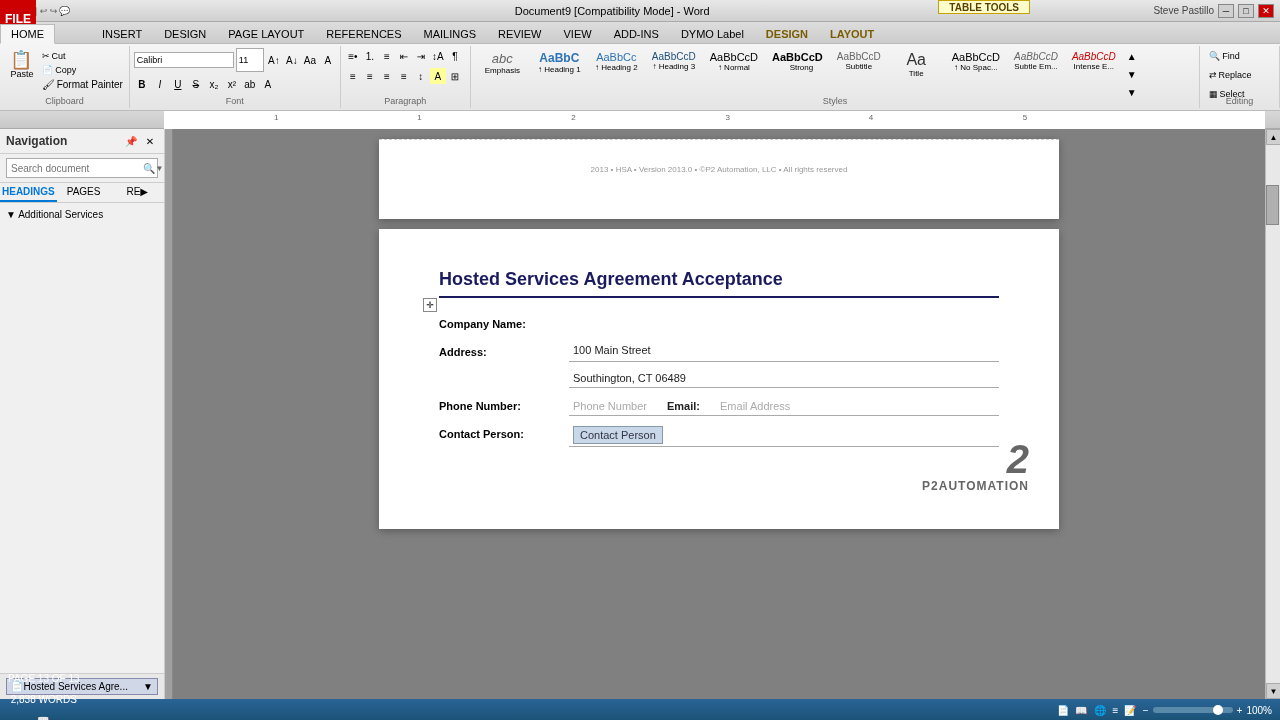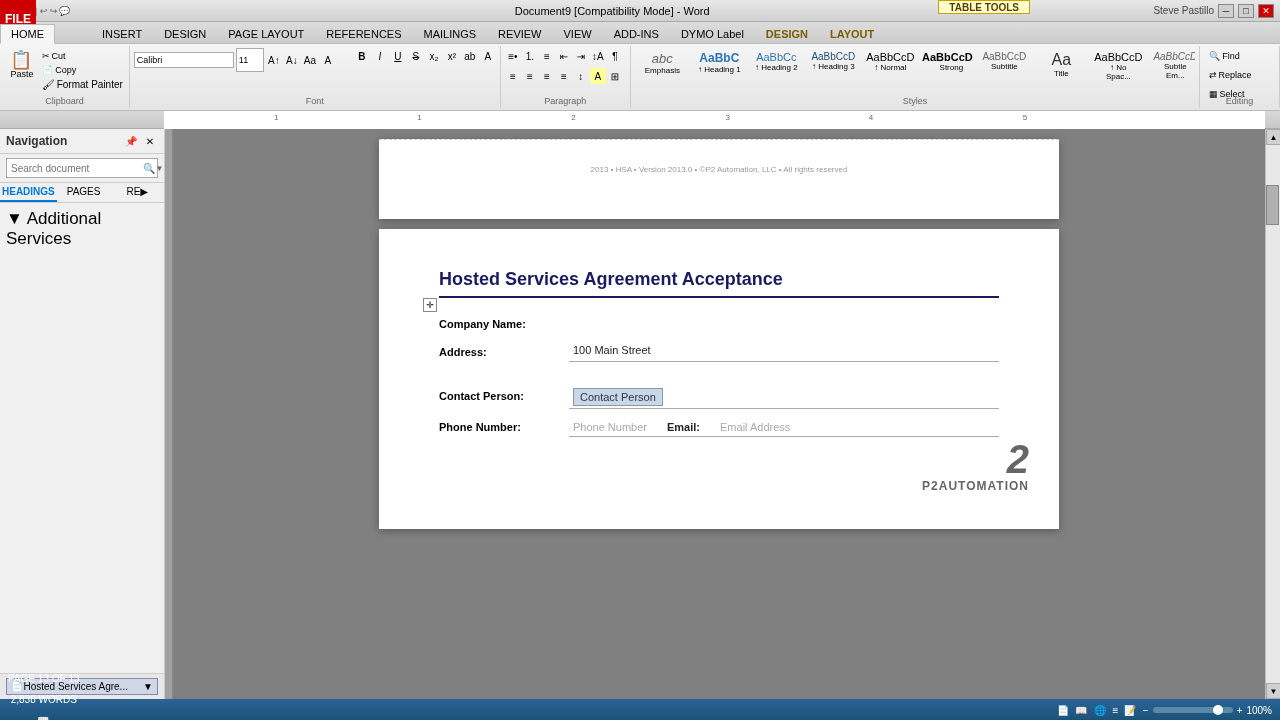--- a/index.html
+++ b/index.html
@@ -197,21 +197,21 @@
     }
     .nav-tab {
       flex: 1;
       text-align: center;
       padding: 3px 2px;
       font-size: 10px;
       cursor: pointer;
       border-bottom: 2px solid transparent;
     }
     .nav-tab.active { border-bottom-color: #0078d7; color: #0078d7; font-weight: bold; }
-    #nav-content { flex: 1; overflow-y: auto; padding: 4px 6px; font-size: 17px; }
+    #nav-content { flex: 1; overflow-y: auto; padding: 4px 6px; font-size: 10px; }
     #nav-footer {
       padding: 4px 6px;
       border-top: 1px solid #ccc;
       font-size: 10px;
       background: #e8e8e8;
     }
     #nav-footer-dropdown {
       width: 100%;
       display: flex;
       align-items: center;
@@ -462,21 +462,21 @@
             <div class="clipboard-sub-btn">✂ <span>Cut</span></div>
             <div class="clipboard-sub-btn">📄 <span>Copy</span></div>
             <div class="clipboard-sub-btn format-painter">🖌 <span>Format Painter</span></div>
           </div>
         </div>
       </div>
       <div class="ribbon-group-label">Clipboard</div>
     </div>
 
     <div class="ribbon-group" style="min-width:140px;">
-      <div class="ribbon-group-content" style="flex-direction:row;gap:18px;padding-bottom:14px;">
+      <div class="ribbon-group-content" style="flex-direction:column;gap:2px;padding-bottom:14px;">
         <div class="font-row">
           <input class="font-select" type="text" value="Calibri" style="">
           <input class="font-size-select" type="text" value="11" style="">
           <div class="font-btn" title="Grow">A↑</div>
           <div class="font-btn" title="Shrink">A↓</div>
           <div class="font-btn">Aa</div>
           <div class="font-btn">A</div>
         </div>
         <div class="font-row">
           <div class="font-btn" style="font-weight:bold;">B</div>
@@ -652,35 +652,36 @@
             <div class="form-label">Company Name:</div>
           </div>
 
           <div class="form-row">
             <div class="form-label">Address:</div>
             <div class="form-value">100 Main Street</div>
           </div>
 
           <div class="form-row">
             <div class="form-label"></div>
-          </div>
-
-          <div class="form-row">
-            <div class="form-label">Contact Person:</div>
-            <div class="form-value">
-              <span class="form-value-highlight">Contact Person</span>
-            </div>
+            <div class="form-value">Southington, CT 06489</div>
           </div>
 
           <div class="form-row">
             <div class="form-label">Phone Number:</div>
             <div class="form-value" style="display:flex;align-items:center;gap:20px;">
               <span style="color:#aaa;">Phone Number</span>
               <span style="font-weight:bold;">Email:</span>
               <span style="color:#aaa;">Email Address</span>
+            </div>
+          </div>
+
+          <div class="form-row">
+            <div class="form-label">Contact Person:</div>
+            <div class="form-value">
+              <span class="form-value-highlight">Contact Person</span>
             </div>
           </div>
         </div>
       </div>
 
       <div id="p2-logo">
         <div class="p2-number" style="font-size:40px;color:#666;font-weight:900;font-style:italic;">2</div>
         <div class="p2-text" style="font-size:12px;font-weight:bold;color:#666;letter-spacing:1px;">P2AUTOMATION</div>
       </div>
     </div>

